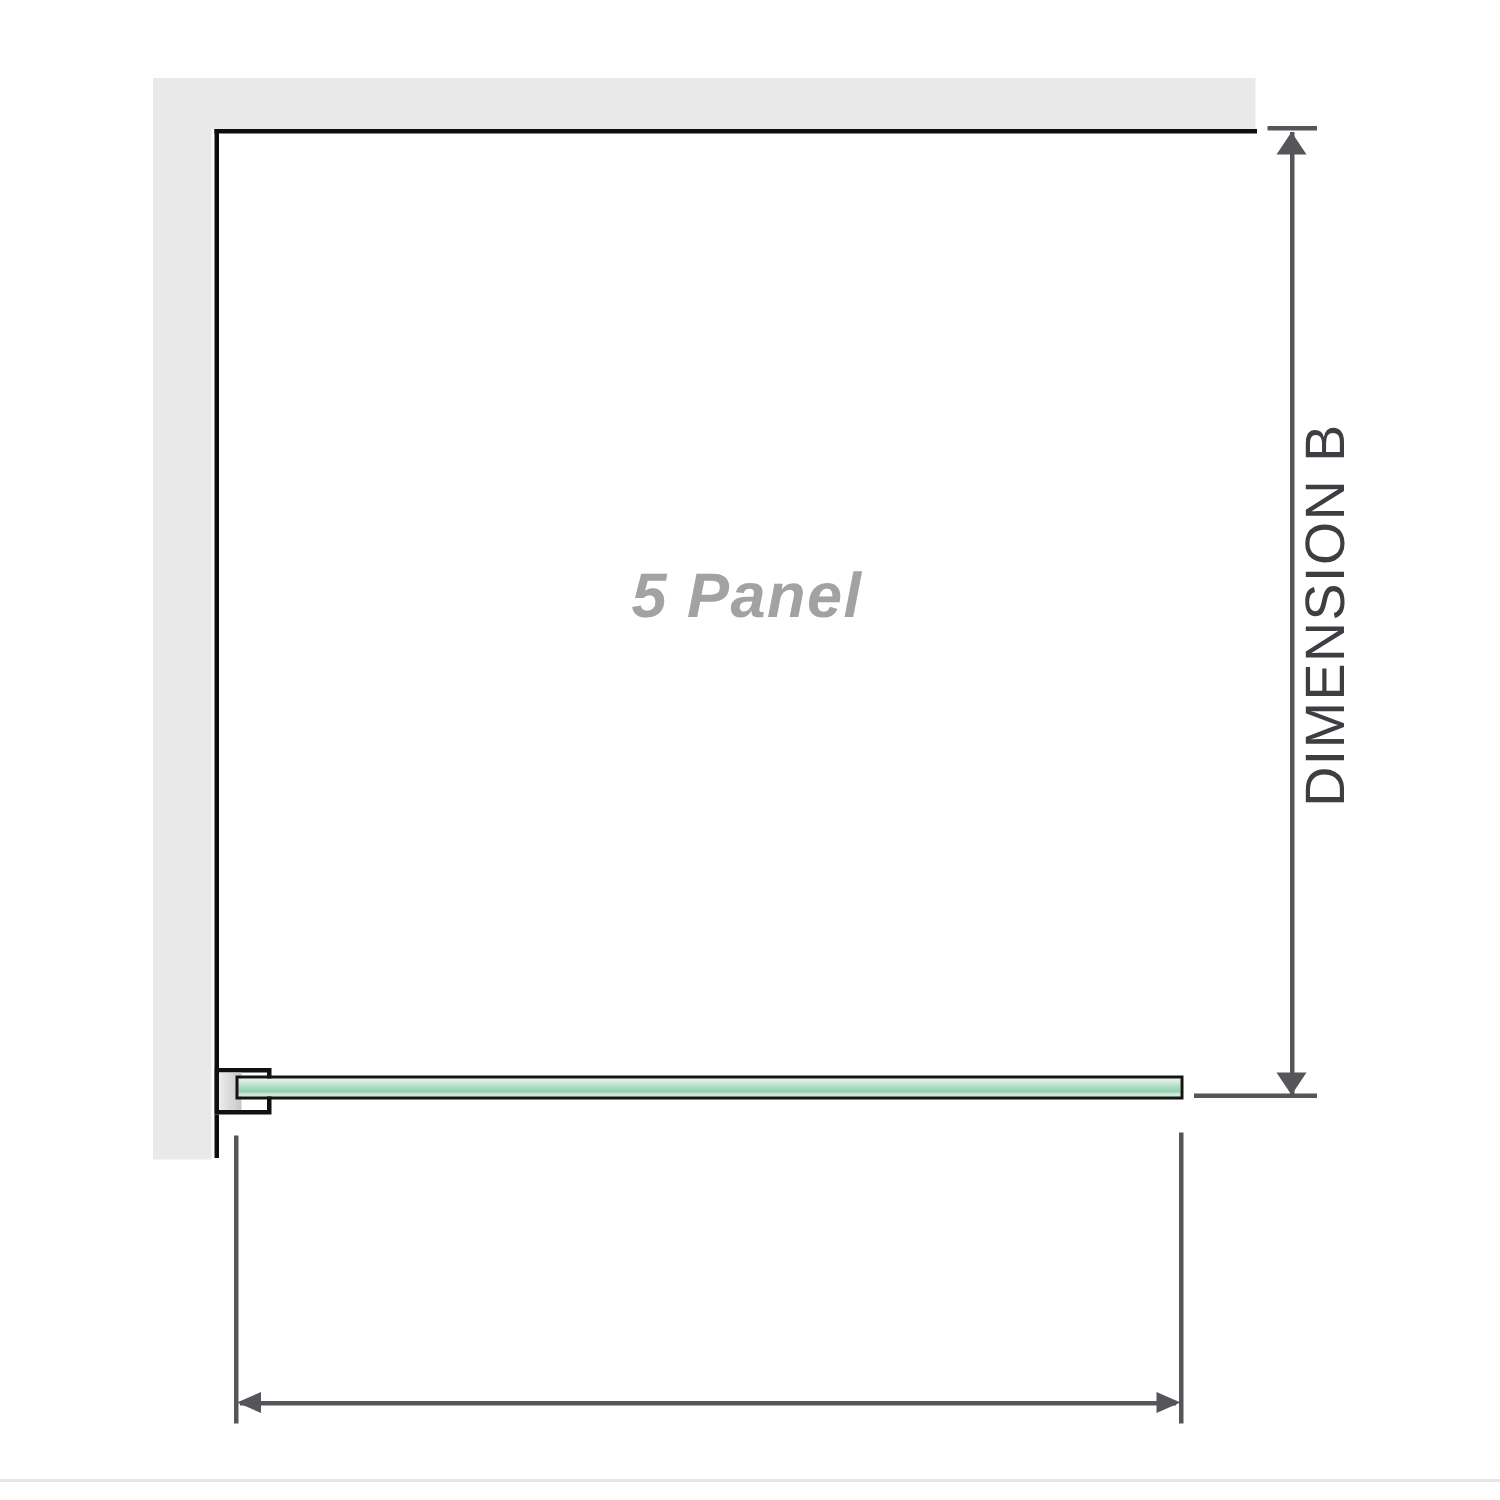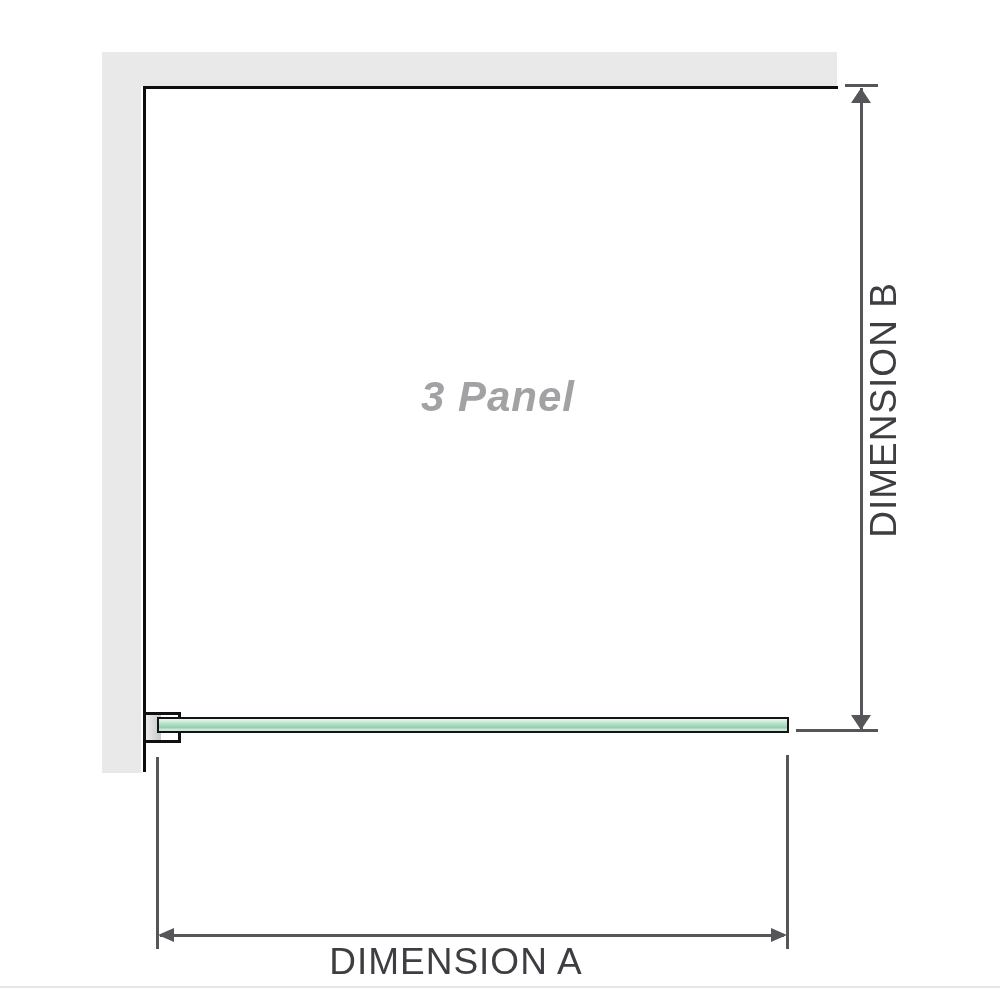--- a/index.html
+++ b/index.html
@@ -83,37 +83,36 @@
 <body>
 
 <div class="stage">
 
   <div class="abs wall-top"></div>
   <div class="abs wall-left"></div>
 
   <div class="abs outline-top"></div>
   <div class="abs outline-left"></div>
 
-  <div class="abs panel-label">3 Panel</div>
+  <div class="abs panel-label">5 Panel</div>
 
   <div class="abs bracket">
     <div class="bracket-shade"></div>
   </div>
 
   <div class="abs glass"></div>
 
   <div class="abs dim dimb-tick-top"></div>
   <div class="abs dim dimb-tick-bottom"></div>
   <div class="abs dim dimb-line"></div>
   <div class="abs arrow arrow-up"></div>
   <div class="abs arrow arrow-down"></div>
   <div class="abs dim-label dimb-label">DIMENSION B</div>
 
   <div class="abs dim dima-ext-left"></div>
   <div class="abs dim dima-ext-right"></div>
   <div class="abs dim dima-line"></div>
   <div class="abs arrow arrow-left"></div>
   <div class="abs arrow arrow-right"></div>
-  <div class="abs dim-label dima-label">DIMENSION A</div>
 
   <div class="abs bottom-divider"></div>
 
 </div>
 
 </body></html>

